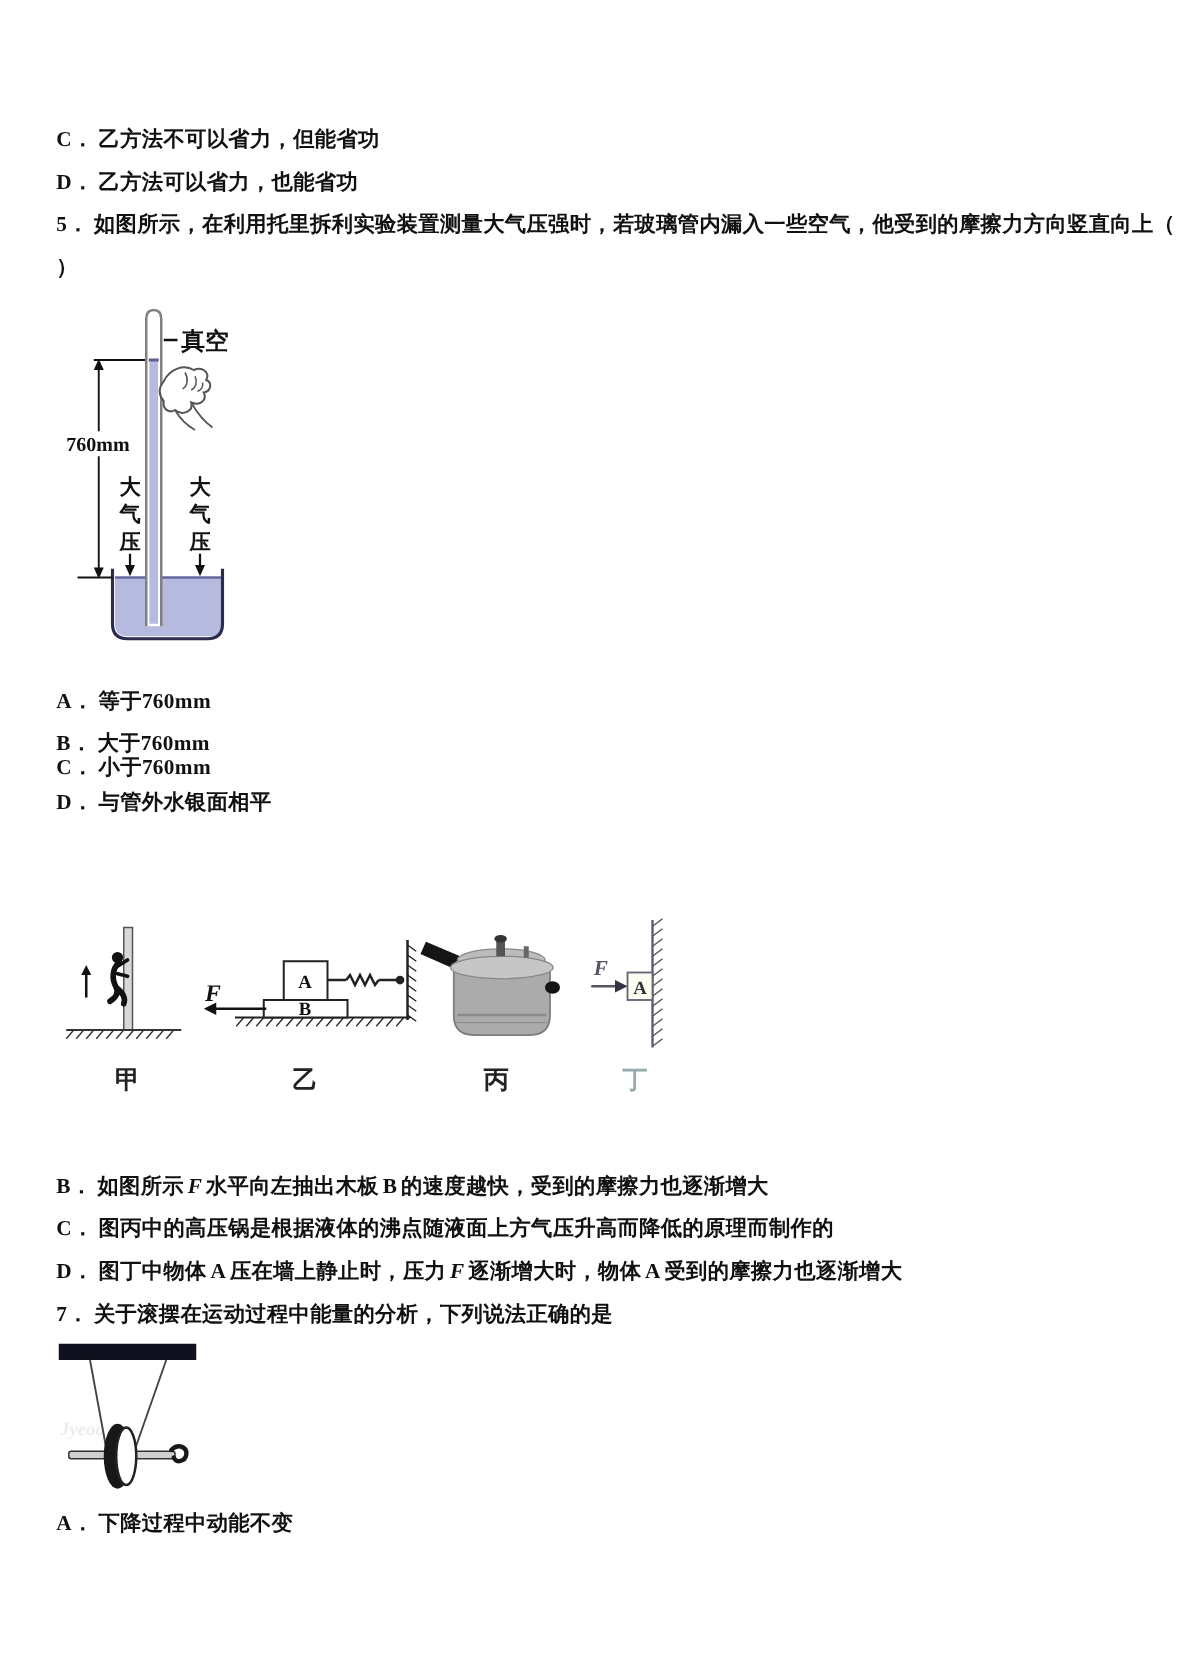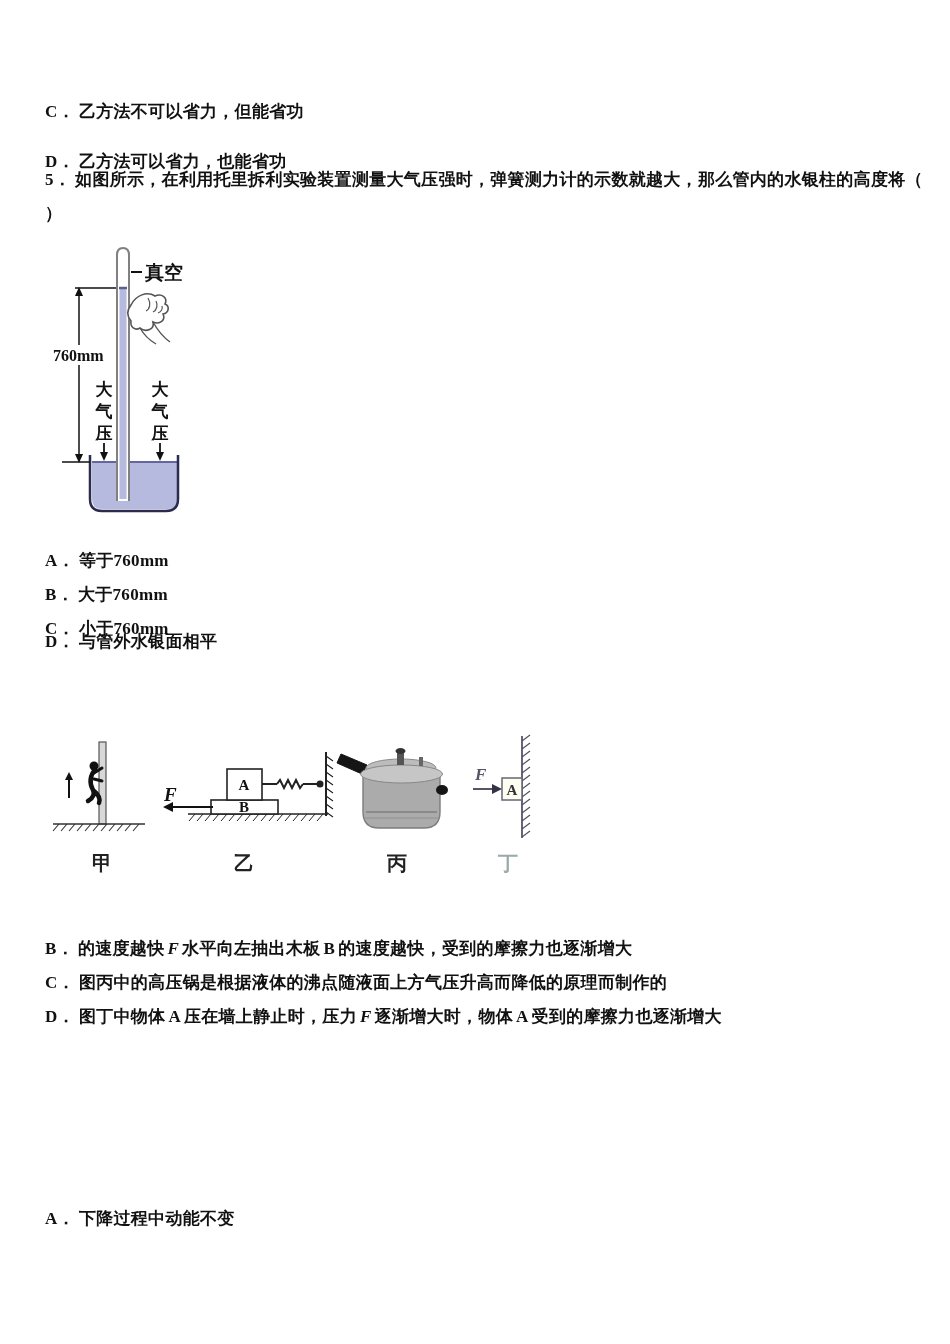--- a/index.html
+++ b/index.html
@@ -14,23 +14,23 @@
   svg text{font-weight:bold;}
   .cn-t{font-family:"Liberation Sans",sans-serif;}
   .sf-t{font-family:"Liberation Serif",serif;}
 </style>
 </head>
 <body>
 
 <div class="page">
 
   <div class="line" style="top:100px"><span class="opt-label">C．</span><span>乙方法不可以省力，但能省功</span></div>
-  <div class="line" style="top:150px"><span class="opt-label">D．</span><span>乙方法可以省力，也能省功</span></div>
+  <div class="line" style="top:134px"><span class="opt-label">D．</span><span>乙方法可以省力，也能省功</span></div>
 
-  <div class="line" style="top:168px"><span class="opt-label">5．</span><span>如图所示，在利用托里拆利实验装置测量大气压强时，弹簧测力计的示数就越大，那么管内的水银柱的高度将（</span></div>
+  <div class="line" style="top:168px"><span class="opt-label">5．</span><span>如图所示，在利用托里拆利实验装置测量大气压强时，若玻璃管内漏入一些空气，他受到的摩擦力方向竖直向上（</span></div>
   <div class="line" style="top:202px"><span>）</span></div>
 
   <div class="fig" style="left:52px;top:243px">
     <svg width="250" height="280" viewBox="0 0 250 280">
 
       <path d="M40,219 V256 q0,10 10,10 h66 q10,0 10,-10 V219 z" fill="#b6bade"></path>
       <line x1="40" y1="219" x2="126" y2="219" stroke="#63679e" stroke-width="2"></line>
 
       <path d="M65,258 V12 q0,-7 6,-7 q6,0 6,7 V258" fill="#ffffff" stroke="#808080" stroke-width="2"></path>
       <rect x="67.5" y="45" width="7" height="211" fill="#b6bade"></rect>
@@ -68,21 +68,21 @@
       <g>
         <path d="M79,62 C84,52 95,48 103,53 C110,50 116,55 113,61 C118,63 117,70 111,71 C114,77 108,82 101,79 C103,86 94,90 88,85 C83,88 78,84 79,78 C74,72 75,67 79,62 Z" fill="#ffffff" stroke="#555" stroke-width="1.6"></path>
         <path d="M96,55 C99,60 98,66 94,68 M104,58 C106,62 105,67 101,69 M110,63 C111,66 109,69 106,70" fill="none" stroke="#555" stroke-width="1.2"></path>
         <path d="M101,79 C106,88 111,94 118,99 M88,85 C92,92 97,97 104,101" fill="none" stroke="#555" stroke-width="1.4"></path>
       </g>
     </svg>
   </div>
 
   <div class="line" style="top:549px"><span class="opt-label">A．</span><span>等于</span><span class="lat">760mm</span></div>
   <div class="line" style="top:583px"><span class="opt-label">B．</span><span>大于</span><span class="lat">760mm</span></div>
-  <div class="line" style="top:617px"><span class="opt-label">C．</span><span>小于</span><span class="lat">760mm</span></div>
+  <div class="line" style="top:602px"><span class="opt-label">C．</span><span>小于</span><span class="lat">760mm</span></div>
   <div class="line" style="top:630px"><span class="opt-label">D．</span><span>与管外水银面相平</span></div>
 
 
   <div class="fig" style="left:45px;top:728px">
     <svg width="500" height="150" viewBox="0 0 500 150">
 
       <g>
         <rect x="54" y="14" width="7" height="82" fill="#d8d8d8" stroke="#555" stroke-width="1.2"></rect>
         <line x1="8" y1="96" x2="100" y2="96" stroke="#333" stroke-width="1.6"></line>
         <path d="M14,96 l-6,7 m14,-7 l-6,7 m14,-7 l-6,7 m14,-7 l-6,7 m14,-7 l-6,7 m14,-7 l-6,7 m14,-7 l-6,7 m14,-7 l-6,7 m14,-7 l-6,7 m14,-7 l-6,7 m14,-7 l-6,7" stroke="#333" stroke-width="1.1" fill="none"></path>
@@ -138,21 +138,34 @@
         <text x="430" y="52" font-size="17" class="sf-t" font-style="italic" fill="#556">F</text>
       </g>
 
       <text x="57" y="142" font-size="20" class="cn-t" text-anchor="middle" fill="#222">甲</text>
       <text x="199" y="142" font-size="20" class="cn-t" text-anchor="middle" fill="#222">乙</text>
       <text x="352" y="142" font-size="20" class="cn-t" text-anchor="middle" fill="#222">丙</text>
       <text x="463" y="142" font-size="20" class="cn-t" text-anchor="middle" fill="#9aa">丁</text>
     </svg>
   </div>
 
-  <div class="line" style="top:937px"><span class="opt-label">B．</span><span>的速度越快</span><span class="var">F</span><span>水平向左抽出木板</span><span class="upr">B</span><span>的速度越快，受到的摩擦力也逐渐增大</span></div>
+  <div class="line" style="top:937px"><span class="opt-label">B．</span><span>如图所示</span><span class="var">F</span><span>水平向左抽出木板</span><span class="upr">B</span><span>的速度越快，受到的摩擦力也逐渐增大</span></div>
   <div class="line" style="top:971px"><span class="opt-label">C．</span><span>图丙中的高压锅是根据液体的沸点随液面上方气压升高而降低的原理而制作的</span></div>
   <div class="line" style="top:1005px"><span class="opt-label">D．</span><span>图丁中物体</span><span class="upr">A</span><span>压在墙上静止时，压力</span><span class="var">F</span><span>逐渐增大时，物体</span><span class="upr">A</span><span>受到的摩擦力也逐渐增大</span></div>
 
+  <div class="line" style="top:1040px"><span class="opt-label">7．</span><span>关于滚摆在运动过程中能量的分析，下列说法正确的是</span></div>
 
+  <div class="fig" style="left:40px;top:1068px">
+    <svg width="160" height="140" viewBox="0 0 160 140">
+      <text x="8" y="80" font-size="15" font-style="italic" class="sf-t" fill="#ececec">Jyeoo</text>
+      <rect x="7" y="7" width="110" height="13" fill="#10101e"></rect>
+      <line x1="32" y1="20" x2="46" y2="96" stroke="#444" stroke-width="1.5"></line>
+      <line x1="93" y1="20" x2="66" y2="97" stroke="#444" stroke-width="1.5"></line>
+      <rect x="15" y="93" width="85" height="6" rx="2" fill="#cfcfcf" stroke="#333" stroke-width="1.2"></rect>
+      <ellipse cx="54" cy="97" rx="11" ry="26" fill="#181818"></ellipse>
+      <ellipse cx="61" cy="97" rx="8" ry="23" fill="#ffffff" stroke="#222" stroke-width="2"></ellipse>
+      <path d="M97,92 c6,-6 13,-2 12,4 c-1,5 -8,7 -10,2" fill="none" stroke="#181818" stroke-width="3.5" stroke-linecap="round"></path>
+    </svg>
+  </div>
 
   <div class="line" style="top:1207px"><span class="opt-label">A．</span><span>下降过程中动能不变</span></div>
 
 </div>
 
 </body></html>

